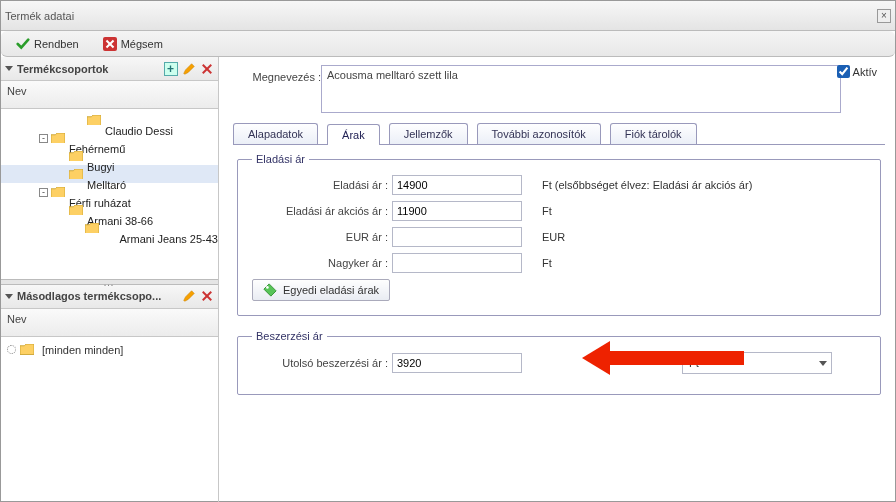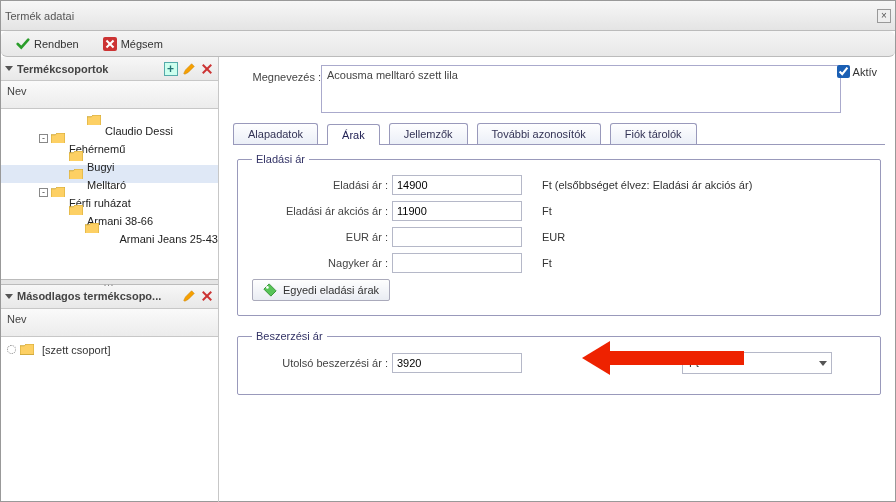--- a/index.html
+++ b/index.html
@@ -173,21 +173,21 @@
       </div>
       <div class="col-hdr">Nev</div>
       <div class="tree2">
         <div class="tree2-row">
           <span class="dot-icon"></span>
           <span class="folder-icon">
             <svg viewBox="0 0 16 12">
                 <path d="M0 2 L5 2 L7 0 L16 0 L16 12 L0 12 Z" fill="#fdd064" stroke="#caa22f"></path>
               </svg>
           </span>
-          <span>[szett csoport]</span>
+          <span>[minden minden]</span>
         </div>
       </div>
     </div>
 
     <div class="right-col">
       <div class="active-box">
         <input type="checkbox" id="active-cb" checked="" style="">
         <label for="active-cb">Aktív</label>
       </div>
 

